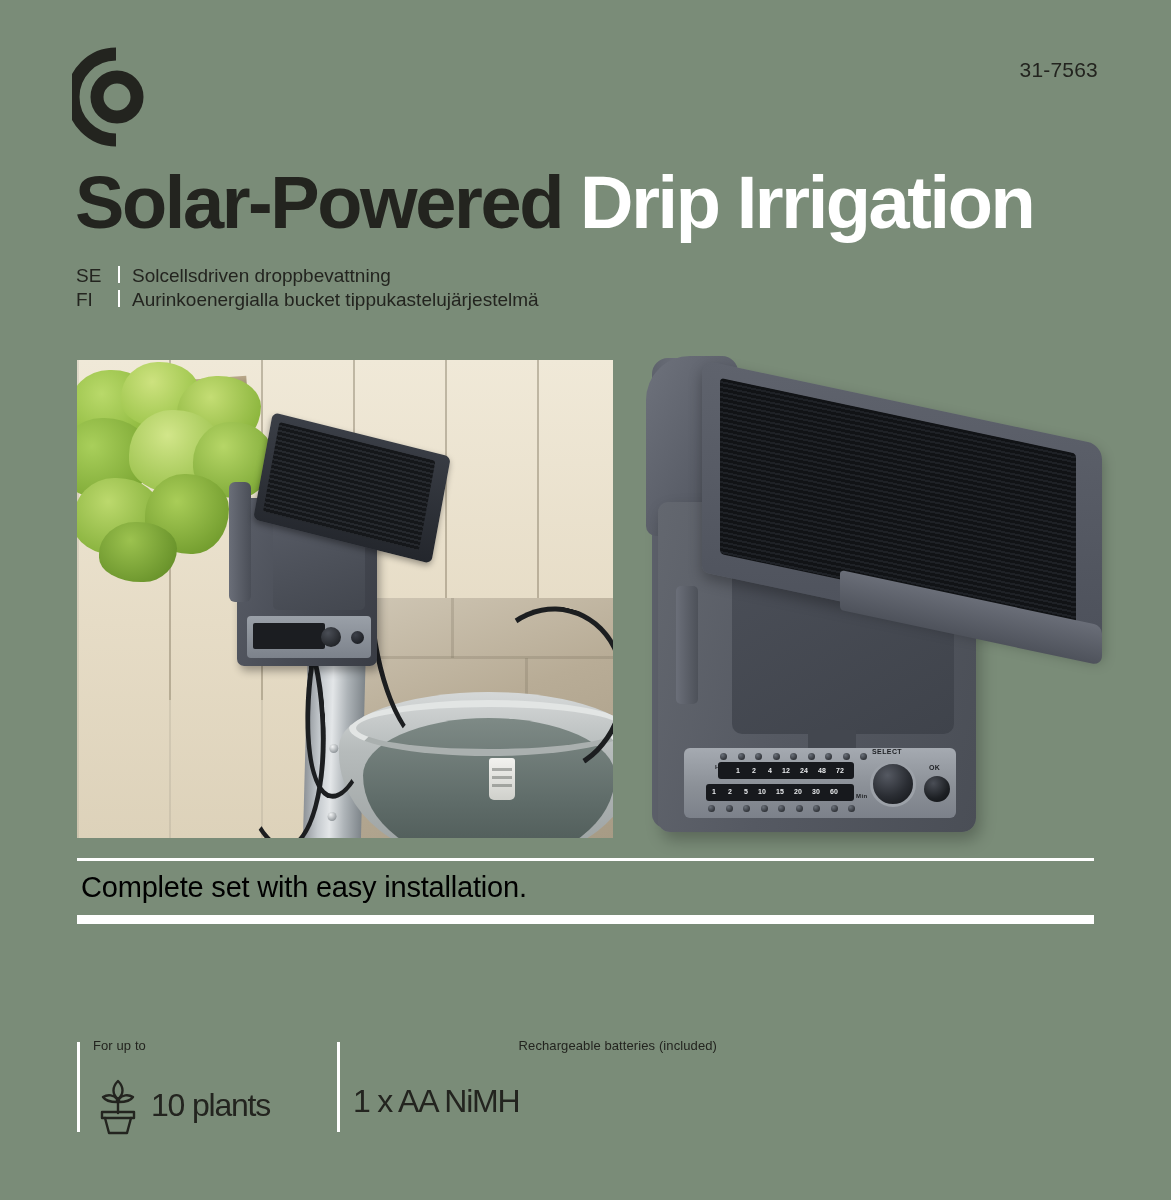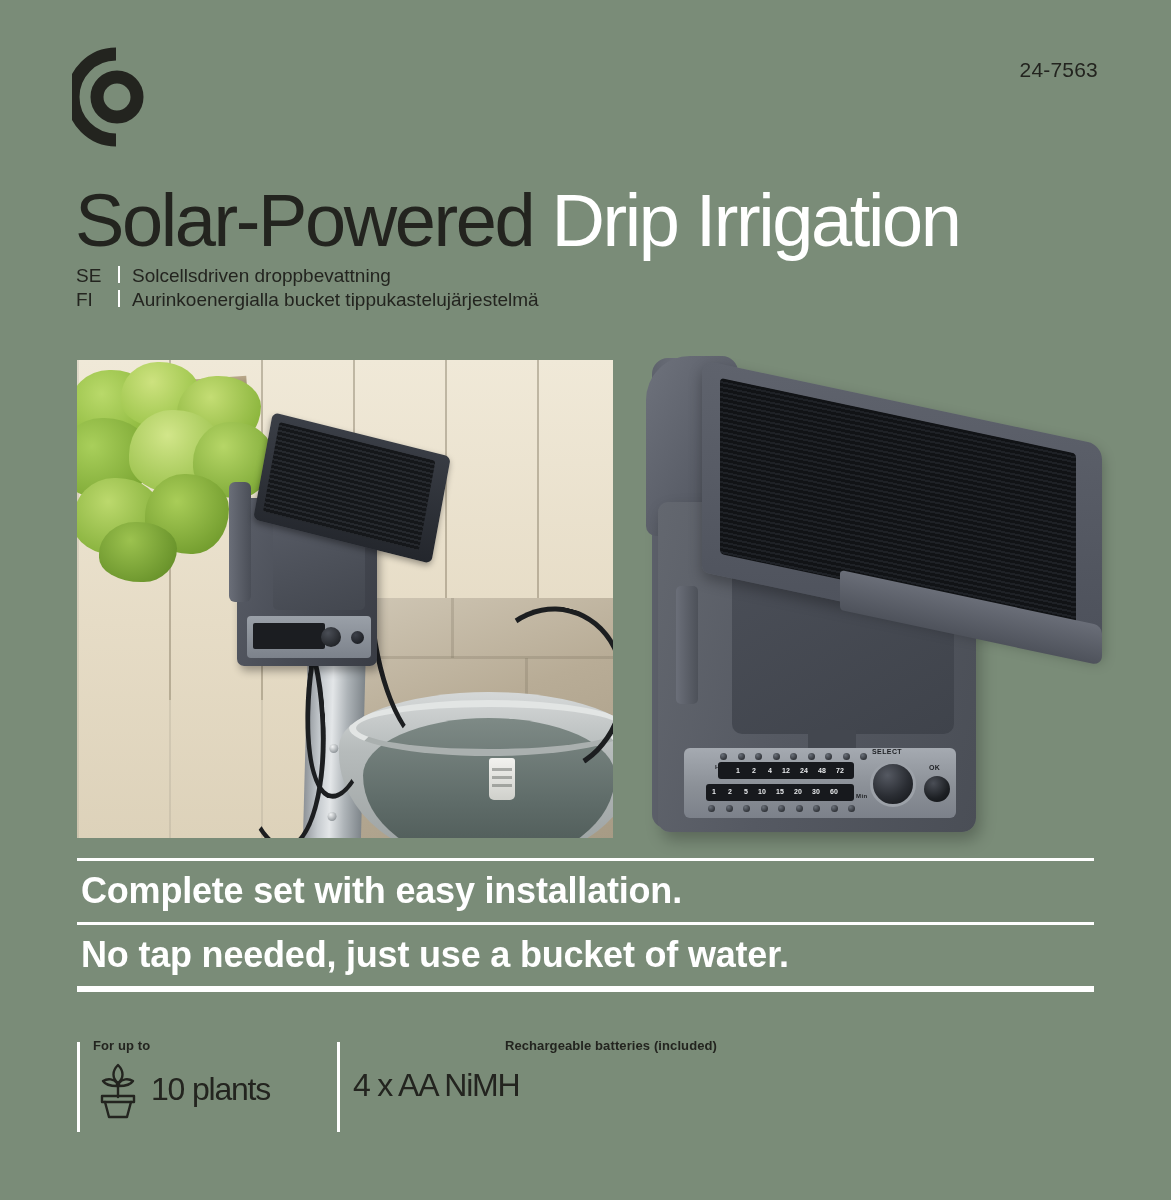--- a/index.html
+++ b/index.html
@@ -19,21 +19,21 @@
   #product-code {
     position:absolute; right:73px; top:58px;
     font-size:21px; color:#23241f; letter-spacing:0.2px;
     font-family:"Liberation Sans", sans-serif;
   }
 
   
   #title-row {
     position:absolute; left:75px; top:166px;
     white-space:nowrap;
-    font-size:74px; font-weight:normal; letter-spacing:-2.4px; line-height:1;margin-top:18px;
+    font-size:74px; font-weight:bold; letter-spacing:-2.4px; line-height:1;
   }
   .title-dark { color:#23241f; }
   .title-light { color:#ffffff; }
 
   
   #translations { position:absolute; left:76px; top:262px; }
   .lang-row { display:flex; align-items:flex-end; height:24.5px; }
   .lang-code {
     width:42px; font-size:19px; color:#23241f;
     font-family:"Liberation Sans", sans-serif;
@@ -209,50 +209,50 @@
     background:radial-gradient(circle at 36% 28%, #4a4e56 0%, #1d2024 60%, #0d0f12 100%);
   }
   .rd-lbl { position:absolute; font-size:7px; color:#1c1e22; font-weight:bold;
     letter-spacing:.4px; }
   .rd-num { position:absolute; font-size:7px; color:#e8eaec; font-weight:bold; }
 
   
   #benefits { position:absolute; left:77px; top:858px; width:1017px; }
   .rule { height:3px; background:#ffffff; }
   .benefit {
-    font-size:36px; color:#ffffff; line-height:1;
-    padding:12px 0 13px 4px; letter-spacing:-0.2px;font-weight:bold;
+    font-size:29px; color:#000000; line-height:1;
+    padding:12px 0 13px 4px; letter-spacing:-0.2px;
   }
 
   
   #specs { position:absolute; left:77px; top:1038px; width:700px; height:100px;
     display:flex; }
   .spec { position:relative; display:flex; flex-direction:column;
     padding-left:16px; }
   .spec-bar { position:absolute; left:0; top:4px; width:3px; height:90px; background:#ffffff; }
-  .spec-caption { font-size:13px; color:#23241f; letter-spacing:.1px; margin-bottom:2px;font-weight:bold; }
+  .spec-caption { font-size:13px; color:#23241f; letter-spacing:.1px; margin-bottom:18px; }
   .spec-value-row { display:flex; align-items:center; gap:8px; margin-top:4px; }
   .spec-value { font-size:32px; color:#23241f; letter-spacing:-1.2px; line-height:1; }
   #plant-icon { width:50px; height:60px; }
   #spec-plants { width:260px; }
   #spec-battery { width:380px;text-align:right; }
 </style>
 </head>
 <body>
 
 <div id="header">
 
   <div id="logo">
     <svg width="72" height="100" viewBox="0 0 72 100">
       <path d="M44 7 A43 43 0 1 0 44 93" fill="none" stroke="#23241f" stroke-width="13"></path>
       <circle cx="45" cy="50" r="20" fill="none" stroke="#23241f" stroke-width="13"></circle>
     </svg>
   </div>
 
-  <div id="product-code">24-7563</div>
+  <div id="product-code">31-7563</div>
 </div>
 
 <div id="title-row">
   <span class="title-dark">Solar-Powered</span><span class="title-light"> Drip Irrigation</span>
 </div>
 
 <div id="translations">
 
   <div class="lang-row">
     <span class="lang-code">SE</span>
@@ -415,21 +415,20 @@
   <div id="rd-panel">
     <div id="rd-panel-cells"></div>
   </div>
   <div id="rd-panel-lip"></div>
 </div>
 
 <div id="benefits">
   <div class="rule"></div>
   <div class="benefit">Complete set with easy installation.</div>
   <div class="rule"></div>
-  <div class="benefit">No tap needed, just use a bucket of water.</div>
   <div class="rule"></div>
   <div class="rule"></div>
 </div>
 
 <div id="specs">
 
   <div class="spec" id="spec-plants">
     <span class="spec-bar"></span>
     <span class="spec-caption">For up to</span>
     <div class="spec-value-row">
@@ -446,16 +445,16 @@
         </svg>
       </span>
       <span class="spec-value">10 plants</span>
     </div>
   </div>
 
   <div class="spec" id="spec-battery">
     <span class="spec-bar"></span>
     <span class="spec-caption">Rechargeable batteries (included)</span>
     <div class="spec-value-row" style="margin-top:14px;">
-      <span class="spec-value">4 x AA NiMH</span>
+      <span class="spec-value">1 x AA NiMH</span>
     </div>
   </div>
 </div>
 
 </body></html>

